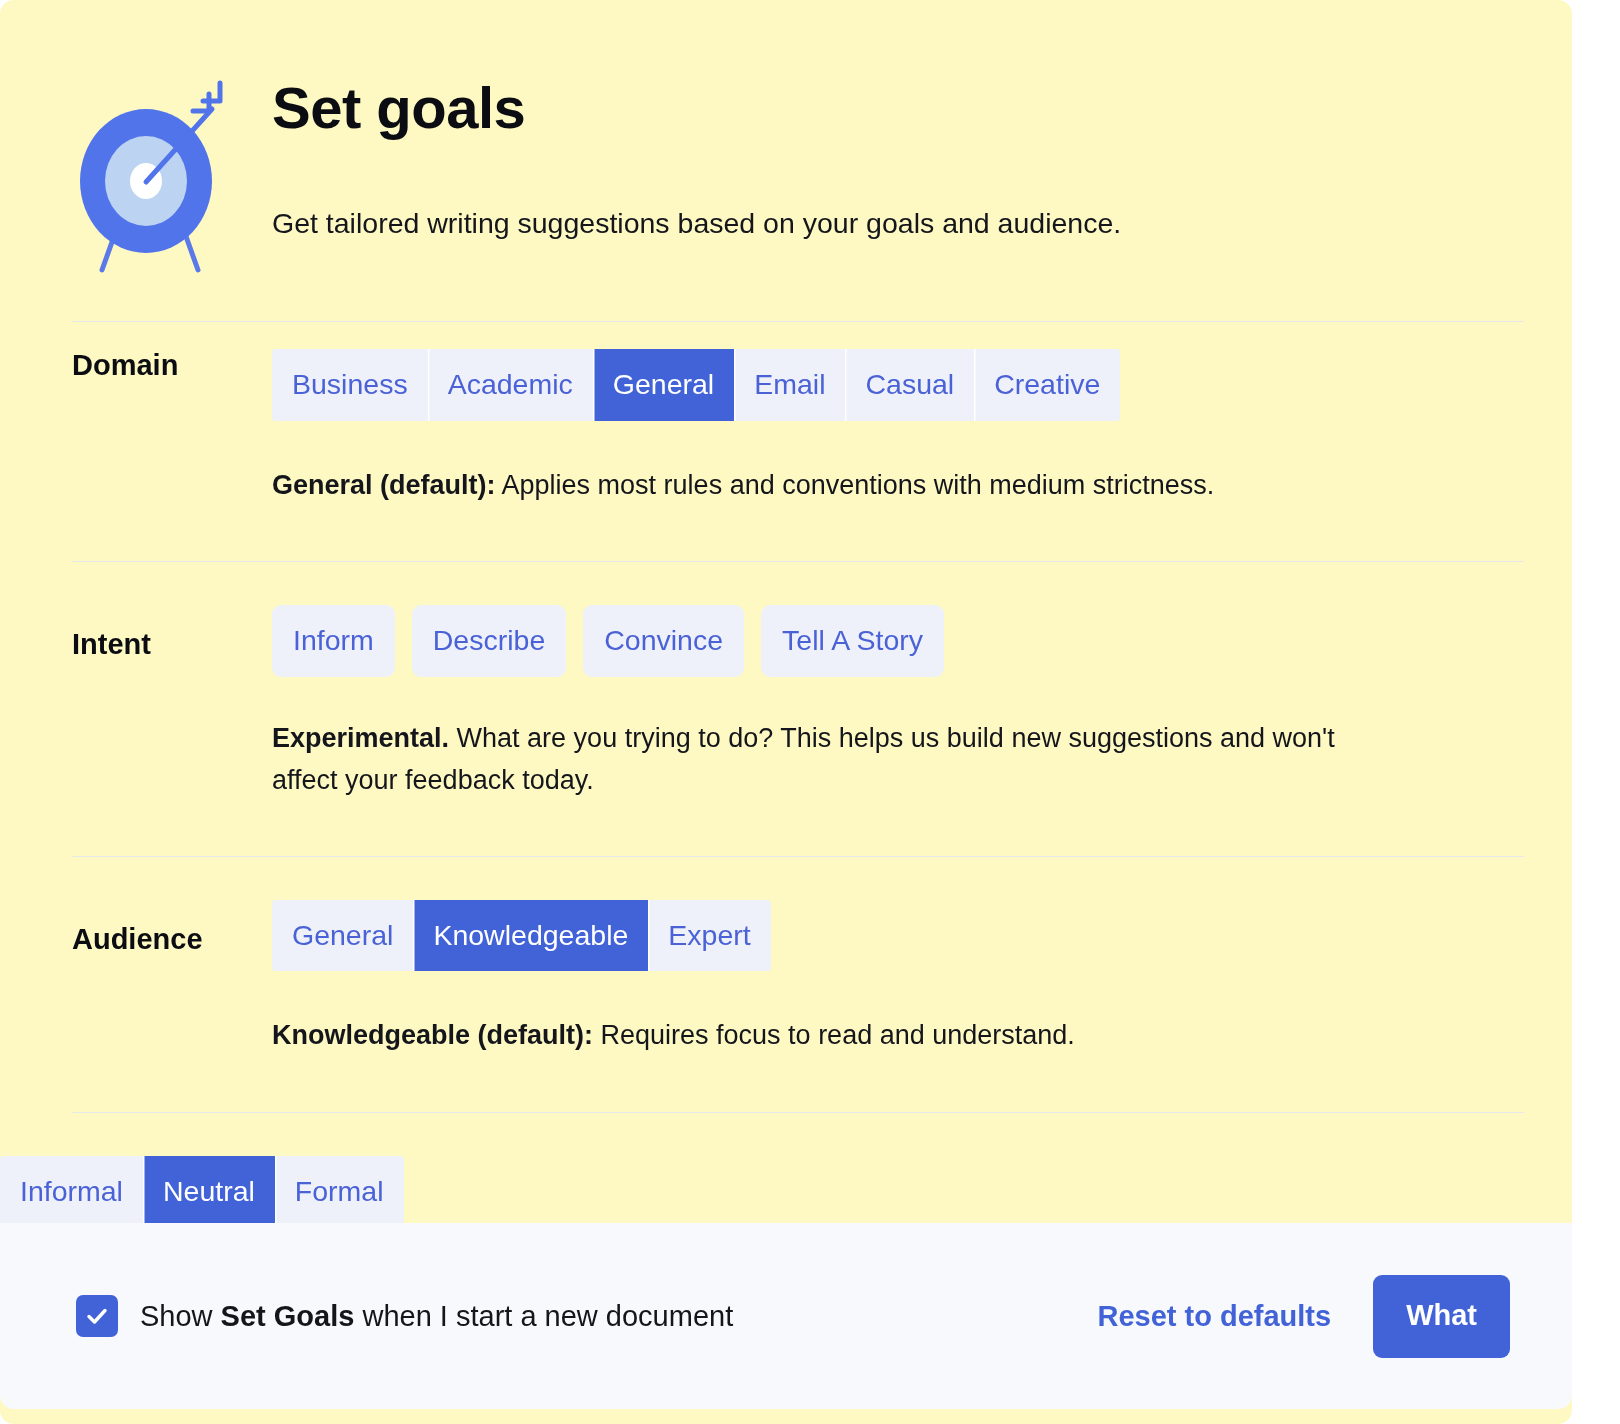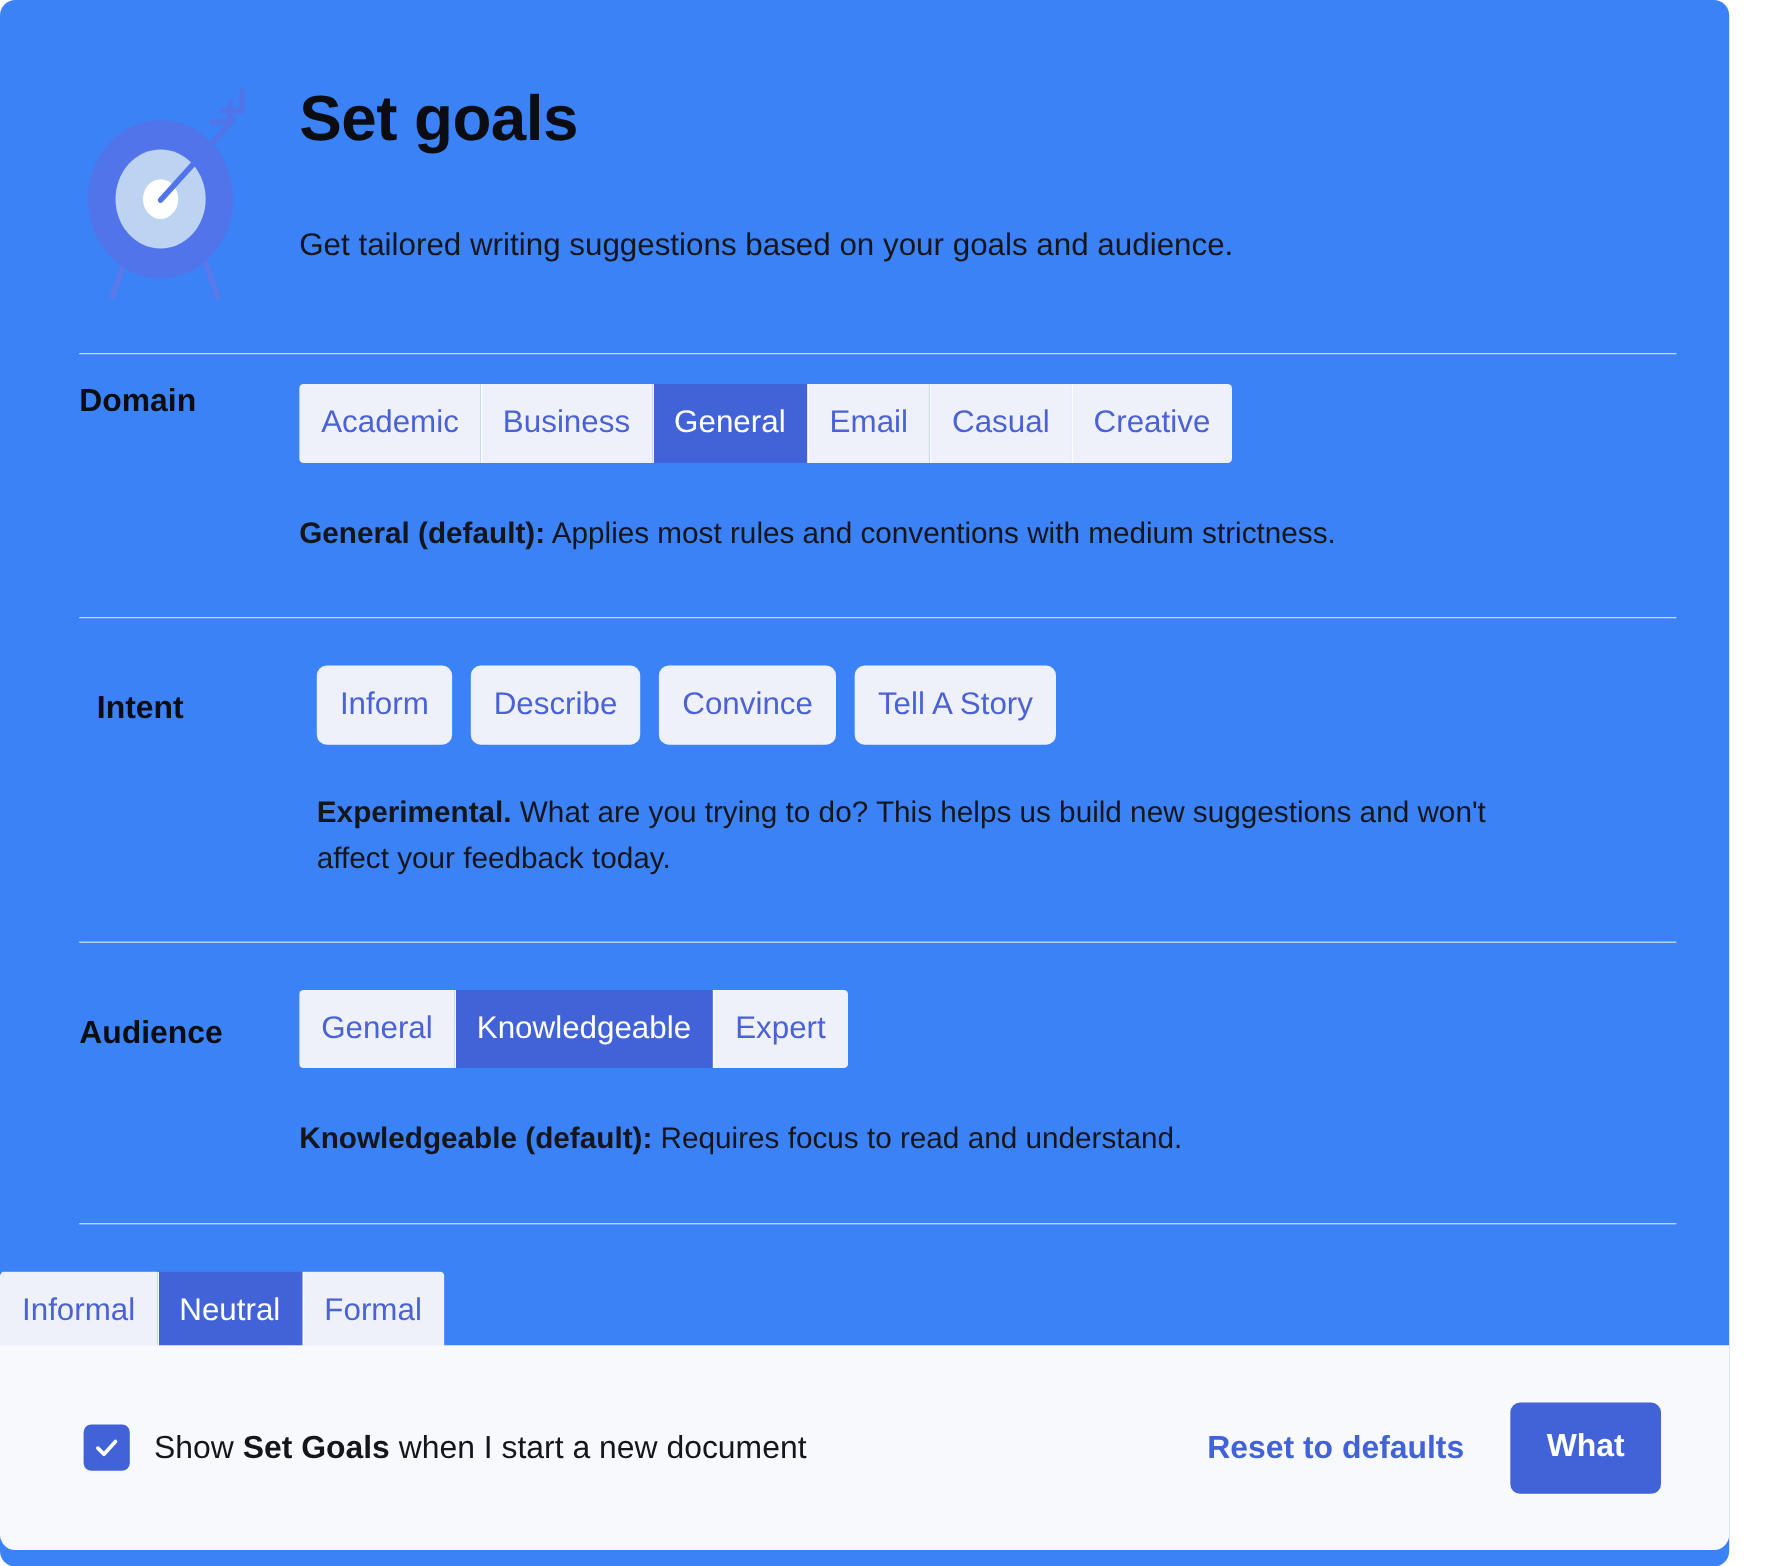--- a/index.html
+++ b/index.html
@@ -12,21 +12,21 @@
     height: 1424px;
     overflow: hidden;
     font-family: "Liberation Sans", sans-serif;
     -webkit-font-smoothing: antialiased;
   }
 
   .card {
     position: relative;
     width: 1572px;
     height: 1424px;
-    background: #3b82f6;
+    background: #fef9c3;
     border-radius: 14px;
     overflow: hidden;
     box-sizing: border-box;
   }
 
   
   .header {
     display: flex;
     align-items: flex-start;
     padding: 64px 0 0 0;
@@ -233,35 +233,35 @@
       <p class="page-subtitle">Get tailored writing suggestions based on your goals and audience.</p>
     </div>
   </div>
 
   <div class="divider" style="margin-top:47px;"></div>
 
   <div class="section" style="padding-top:27px;">
     <div class="section-label">Domain</div>
     <div class="section-body">
       <div class="seg-group">
+        <button class="seg-btn">Business</button>
         <button class="seg-btn">Academic</button>
-        <button class="seg-btn">Business</button>
         <button class="seg-btn selected">General</button>
         <button class="seg-btn">Email</button>
         <button class="seg-btn">Casual</button>
         <button class="seg-btn">Creative</button>
       </div>
       <p class="desc" style="padding-top:43px;"><b>General (default):</b><span> Applies most rules and conventions with medium strictness.</span></p>
     </div>
   </div>
 
   <div class="divider" style="margin-top:55px;"></div>
 
   <div class="section" style="padding-top:43px;">
-    <div class="section-label" style="padding-top:23px;margin-left:16px;">Intent</div>
+    <div class="section-label" style="padding-top:23px;">Intent</div>
     <div class="section-body">
       <div class="pill-group">
         <button class="pill-btn">Inform</button>
         <button class="pill-btn">Describe</button>
         <button class="pill-btn">Convince</button>
         <button class="pill-btn">Tell A Story</button>
       </div>
       <p class="desc" style="padding-top:40px;"><b>Experimental.</b><span> What are you trying to do? This helps us build new suggestions and won't affect your feedback today.</span></p>
     </div>
   </div>

